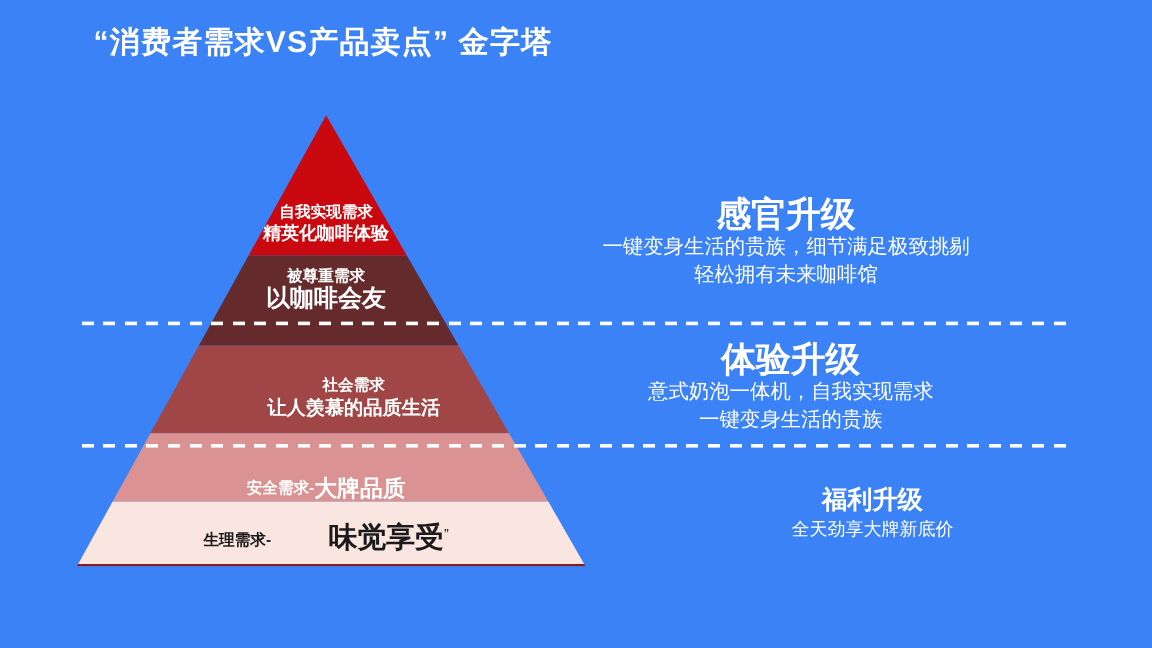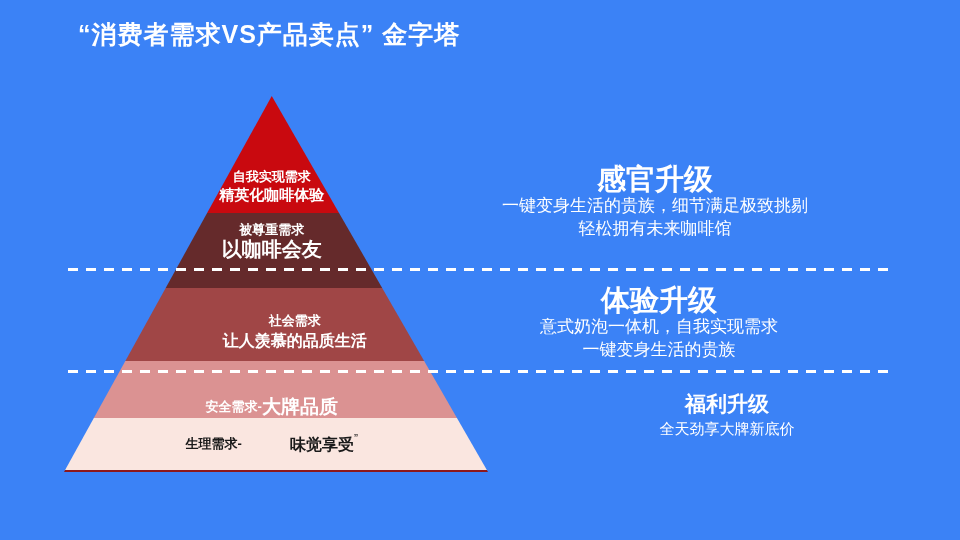--- a/index.html
+++ b/index.html
@@ -31,34 +31,34 @@
   .lvl2{top:126px;}
   .lvl3{top:217px;margin-left:23px;}
   .lvl4{top:298px;}
   .lvl5{top:336px;color:#1a1a1a;}
   .need-sm{font-size:13px;font-weight:bold;line-height:16px;}
   .sell-1{font-size:15px;font-weight:bold;line-height:19px;}
   .sell-2{font-size:20px;font-weight:bold;line-height:22px;}
   .sell-3{font-size:16px;font-weight:bold;line-height:24px;}
   .inline-label .need-sm{display:inline;vertical-align:2px;}
   .inline-label .sell-big{display:inline;font-size:19px;font-weight:bold;}
-  .lvl5 .sell-big{font-size:16px;margin-left:48px;}
+  .lvl5 .sell-big{font-size:24px;margin-left:48px;}
   .quote-mark{font-size:12px;vertical-align:7px;}
   
   .dash{
     position:absolute;height:3px;z-index:5;
     background:repeating-linear-gradient(90deg,#fff 0 10px,transparent 10px 18px);
   }
   .dash1{left:68px;top:268px;width:822px;}
   .dash2{left:68px;top:370px;width:822px;}
   
   .annotation{position:absolute;text-align:center;color:#fff;white-space:nowrap;transform:translateX(-50%);}
   .ann1{left:655px;top:166px;}
   .ann2{left:659px;top:287px;}
-  .ann3{left:727px;top:392px;}
+  .ann3{left:727px;top:405px;}
   .ann-title{font-size:29px;font-weight:bold;line-height:26px;margin-bottom:2px;}
   .ann-line{font-size:17px;line-height:23px;}
   .ann3 .ann-title{font-size:21px;line-height:24px;}
   .ann3 .ann-line{font-size:15px;line-height:21px;}
 </style>
 </head>
 <body>
 
 <div class="slide">
 

